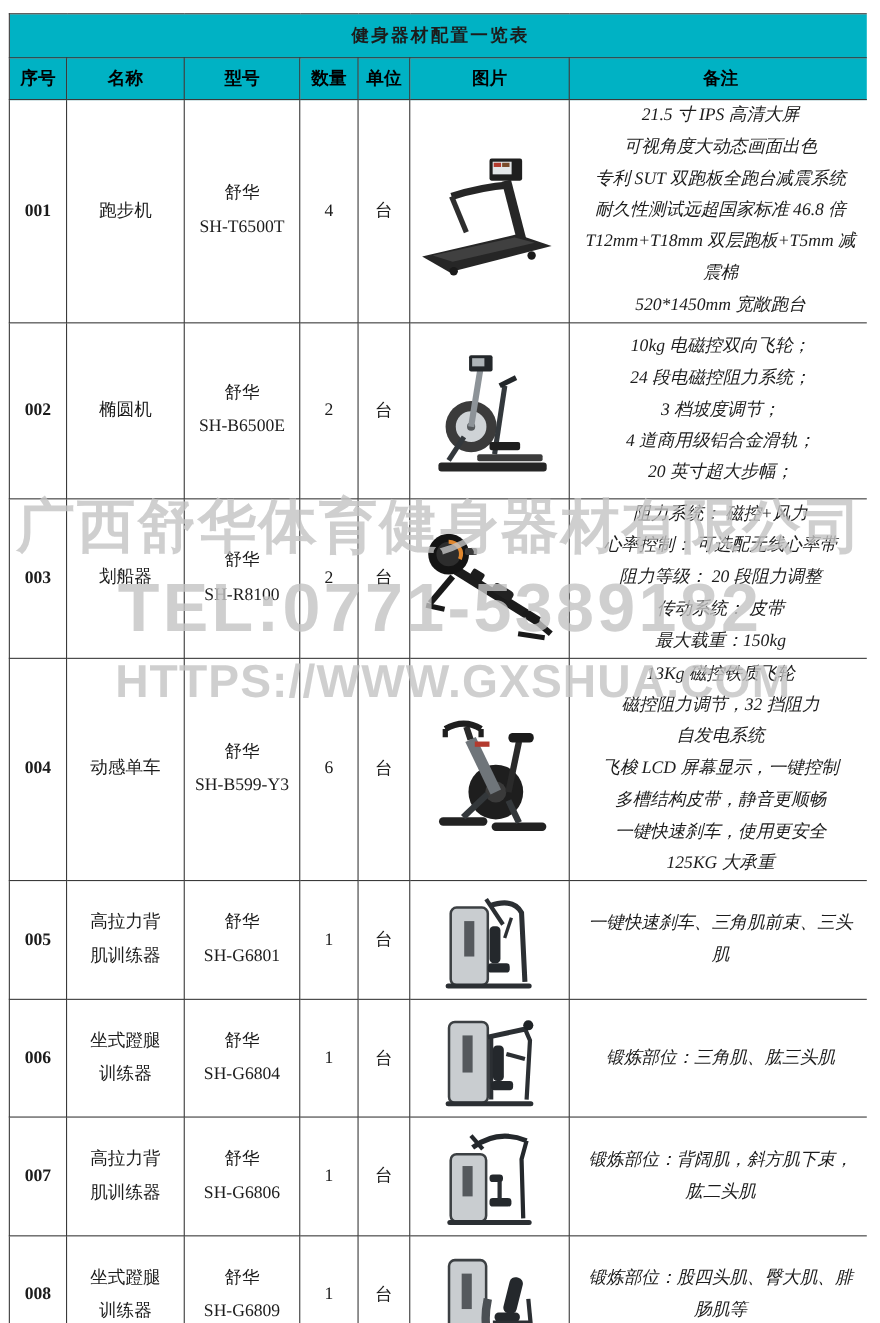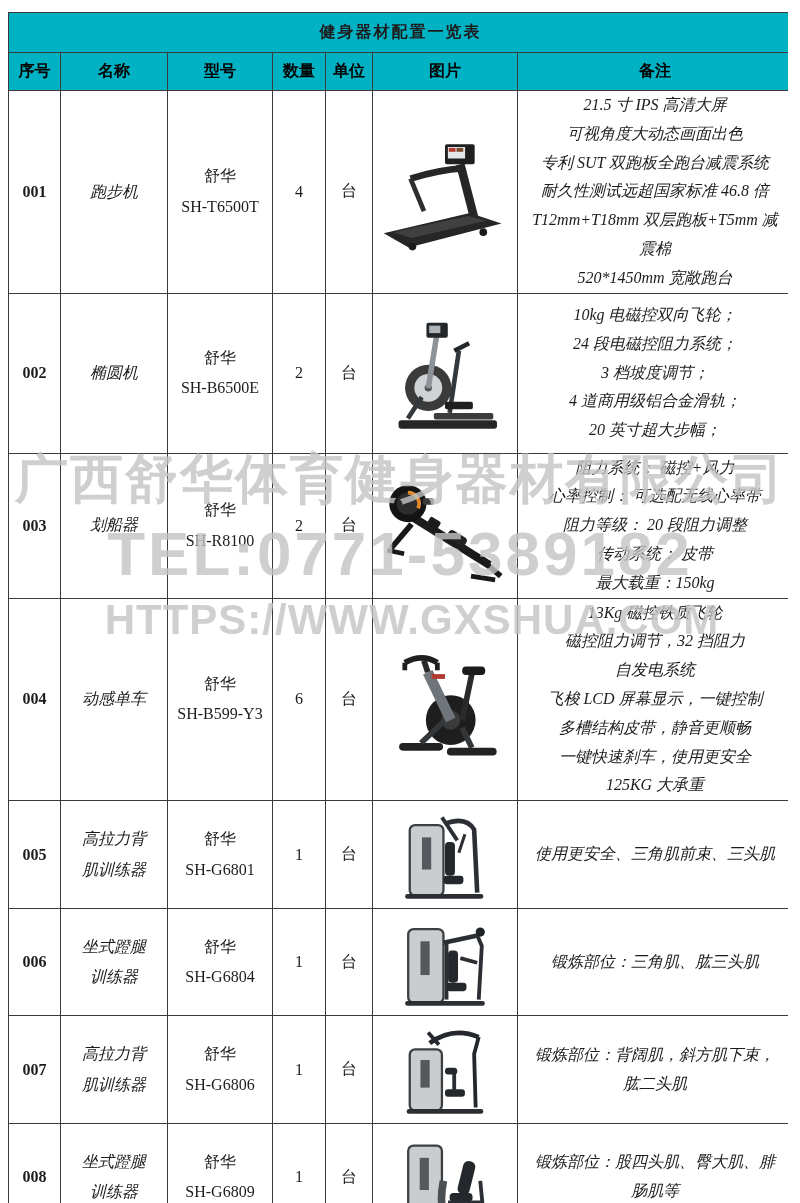--- a/index.html
+++ b/index.html
@@ -28,21 +28,21 @@
   td.title-cell{
     height:40px;background:var(--teal);color:#ffffff;
     font-size:23px;font-weight:bold;letter-spacing:2px;
     border-bottom:3px solid #ffffff;
   }
   tr.head th{
     height:38px;background:var(--teal);color:#000000;
     font-size:16px;font-weight:bold;
   }
   td.c-no{font-size:16px;font-weight:bold;}
-  td.c-name{font-size:16px;line-height:1.9;padding:0 18px;font-style:italic;}
+  td.c-name{font-size:16px;line-height:1.9;padding:0 18px;}
   td.c-model{font-size:16px;line-height:1.9;white-space:pre-line;}
   td.c-qty,td.c-unit{font-size:16px;}
   td.c-notes{
     text-align:left;font-size:15px;line-height:1.8;
     padding:0 10px;white-space:pre-line;font-style:italic;
   }
   td.c-img{padding:2px;}
   td.c-img svg{display:block;margin:0 auto;}
   .watermark{
     position:absolute;left:0;top:452px;width:800px;
@@ -220,21 +220,21 @@
           <rect x="14" y="26" width="44" height="92" rx="7" fill="#c9cdd0" stroke="#3c4043" stroke-width="3"></rect>
           <rect x="30" y="42" width="12" height="42" fill="#55595d"></rect>
           <path d="M60 24 Q88 14 98 32 L102 114" stroke="#2b2f33" stroke-width="6" fill="none"></path>
           <path d="M56 16 L76 46" stroke="#2b2f33" stroke-width="5"></path>
           <path d="M86 38 L78 62" stroke="#2b2f33" stroke-width="4"></path>
           <rect x="60" y="48" width="13" height="44" rx="5" fill="#24282c"></rect>
           <rect x="58" y="92" width="26" height="11" rx="4" fill="#24282c"></rect>
           <rect x="8" y="116" width="102" height="6" rx="3" fill="#2b2f33"></rect>
         </svg>
       </td>
-      <td class="c-notes">使用更安全、三角肌前束、三头肌</td>
+      <td class="c-notes">一键快速刹车、三角肌前束、三头肌</td>
     </tr>
 
     <tr style="height:107px;">
       <td class="c-no">006</td>
       <td class="c-name">坐式蹬腿训练器</td>
       <td class="c-model">舒华
 SH-G6804</td>
       <td class="c-qty">1</td>
       <td class="c-unit">台</td>
       <td class="c-img">

